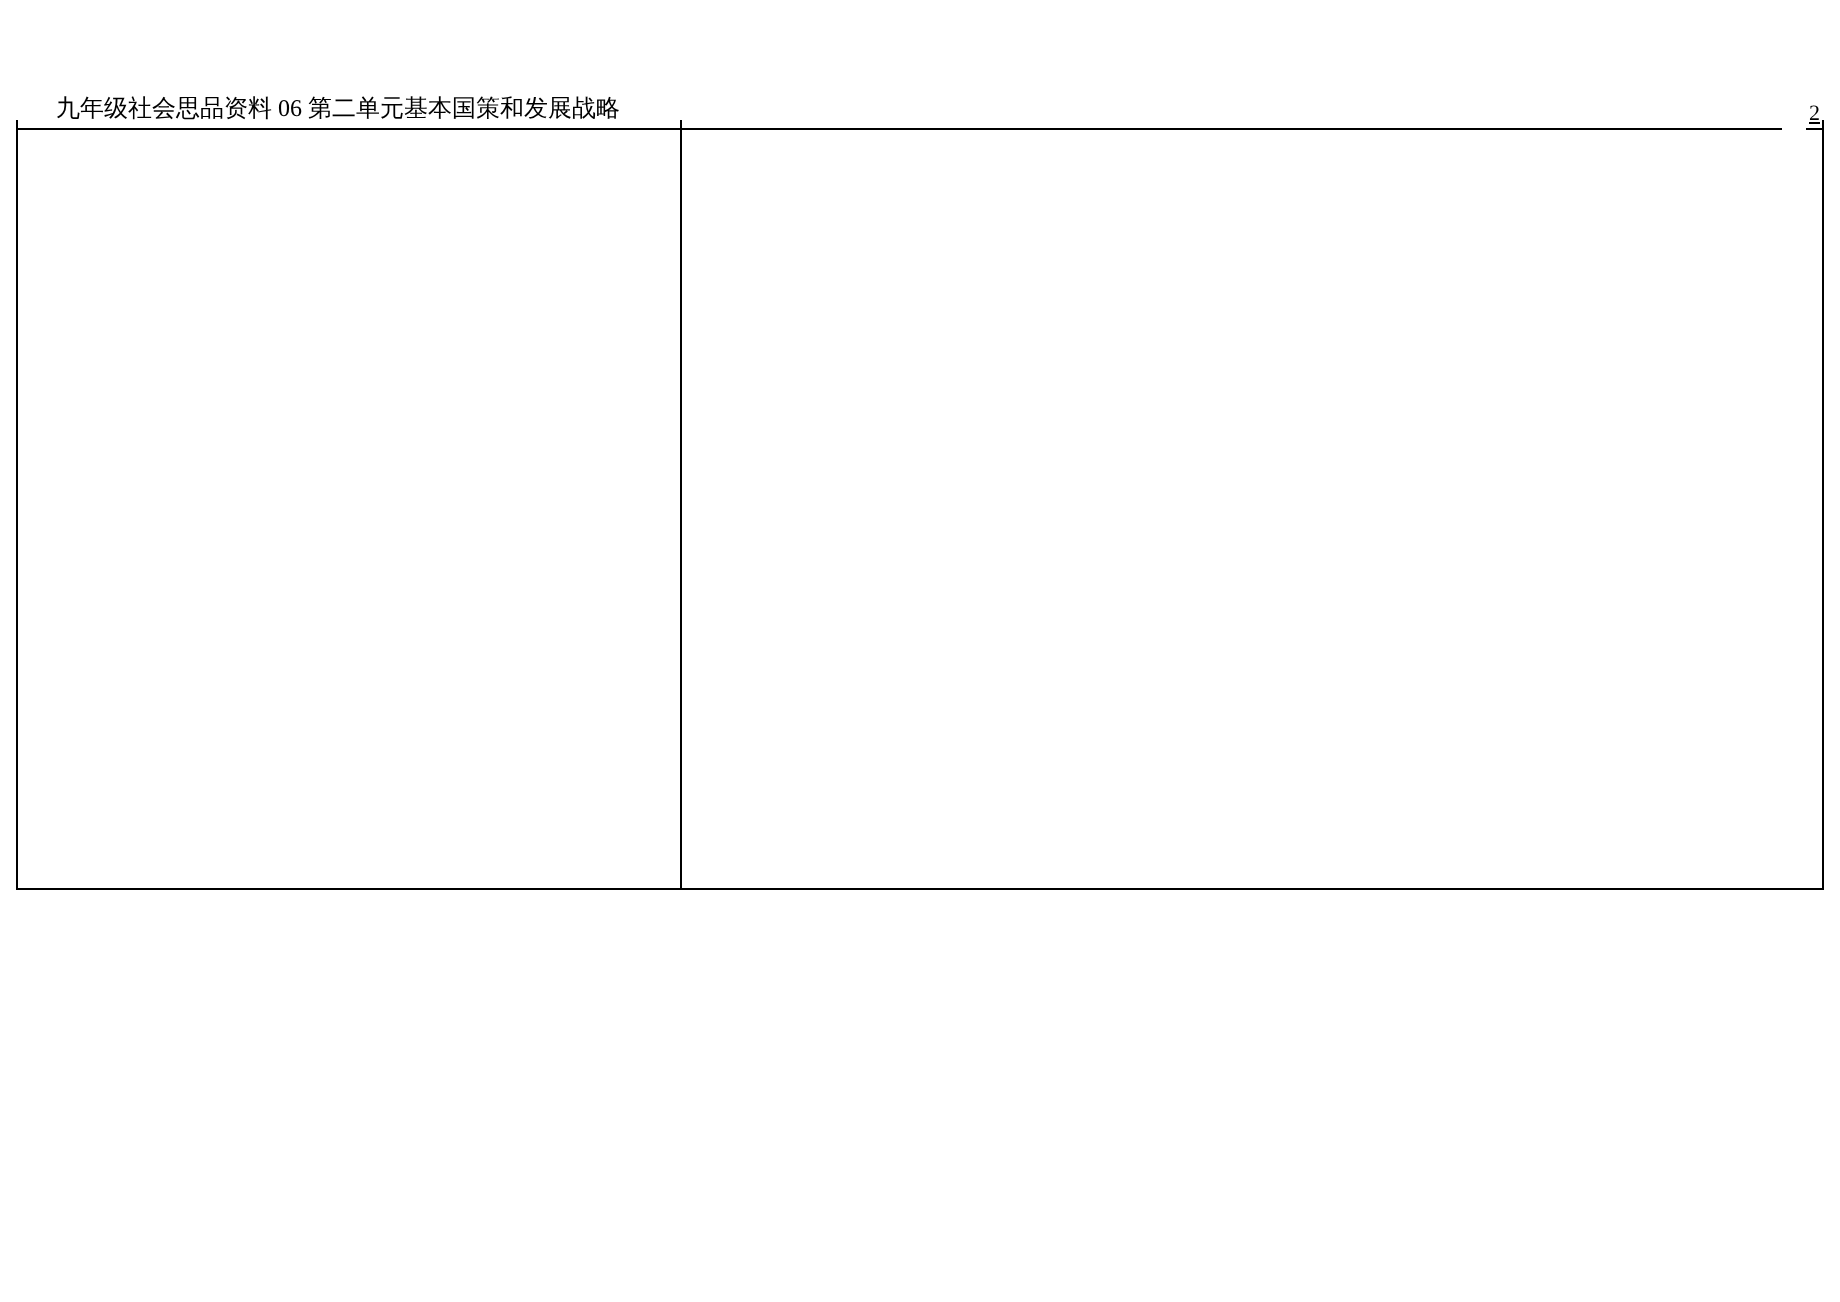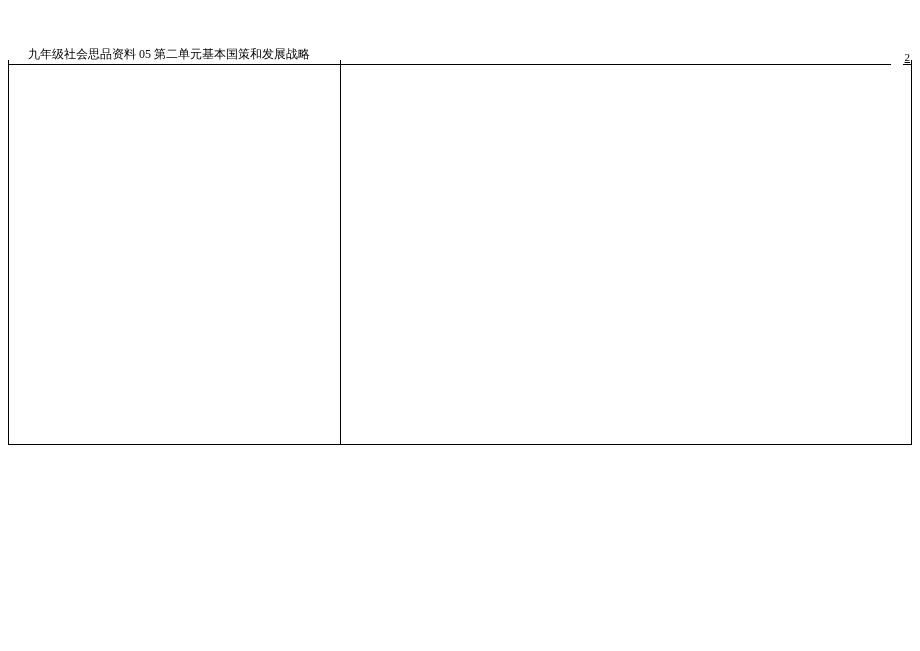--- a/index.html
+++ b/index.html
@@ -64,20 +64,20 @@
       height: 100%;
       border-right: 1px solid #000;
       border-bottom: 1px solid #000;
     }
   </style>
 </head>
 <body>
 
 <div class="page">
   <div class="header-row">
-    <div class="header-left">九年级社会思品资料 05  第二单元基本国策和发展战略</div>
+    <div class="header-left">九年级社会思品资料 06  第二单元基本国策和发展战略</div>
     <div class="header-right">2</div>
   </div>
   <div class="content-area">
     <div class="left-col"></div>
     <div class="right-col"></div>
   </div>
 </div>
 
 </body></html>

